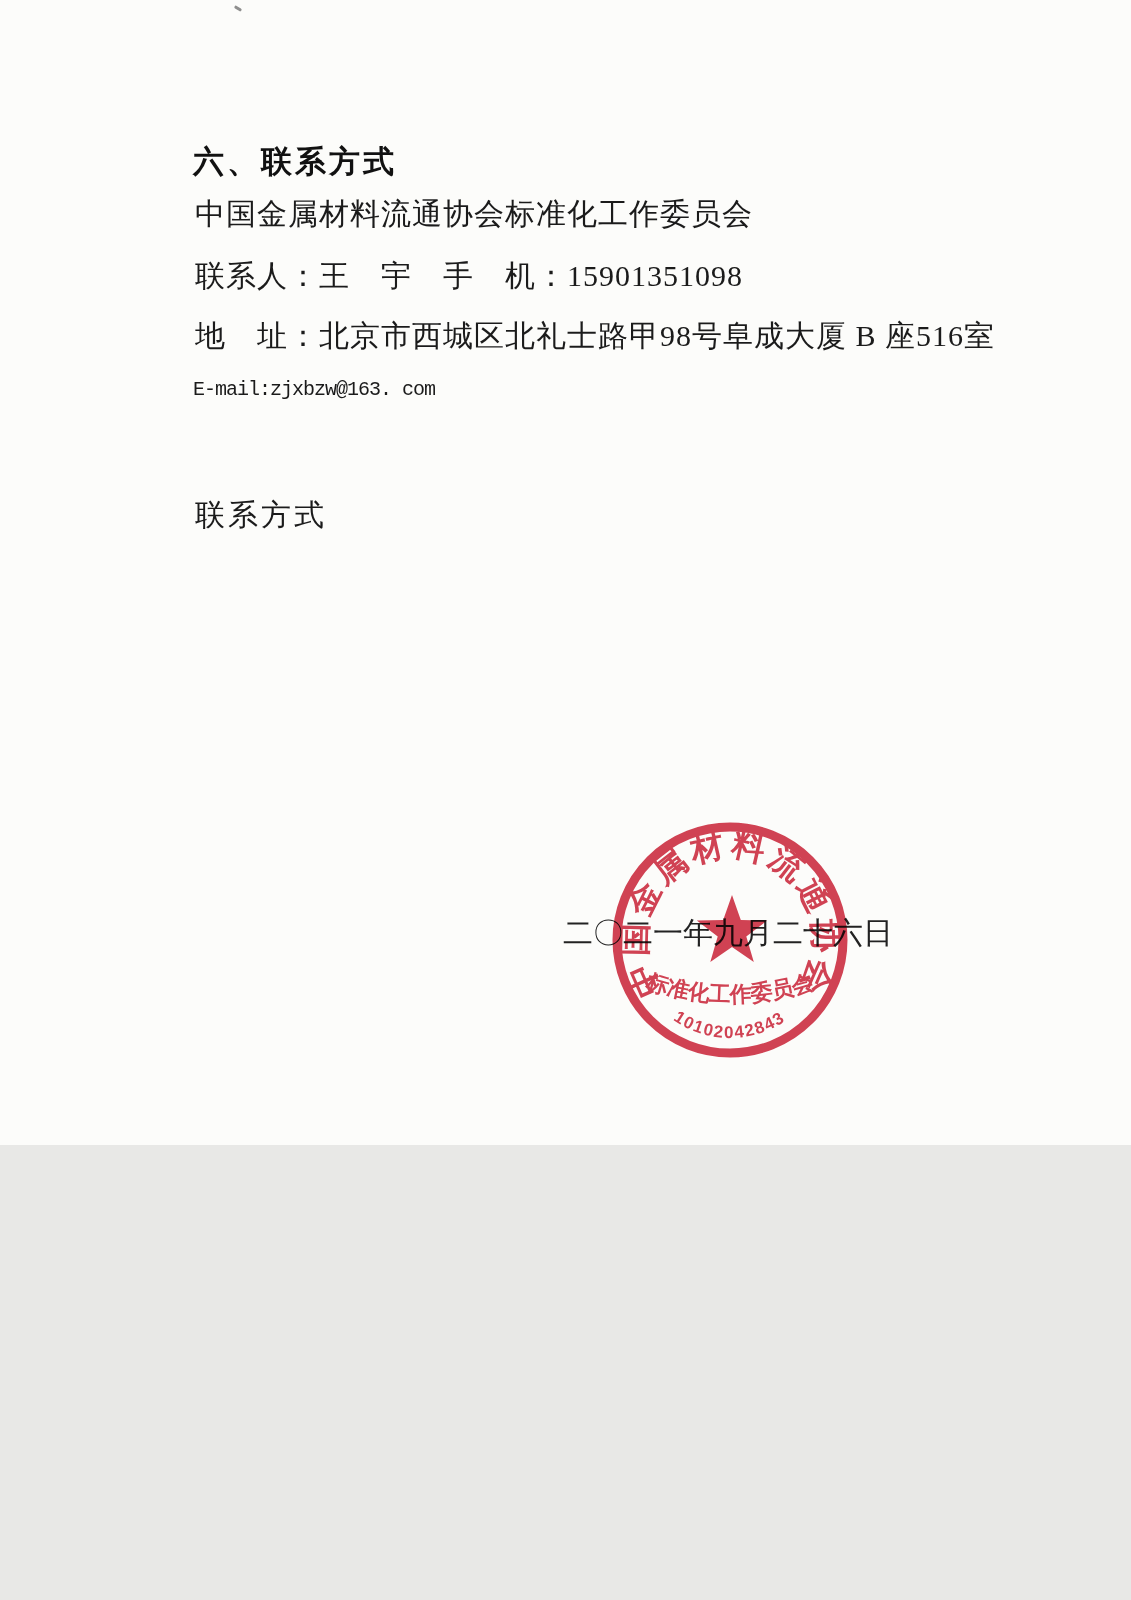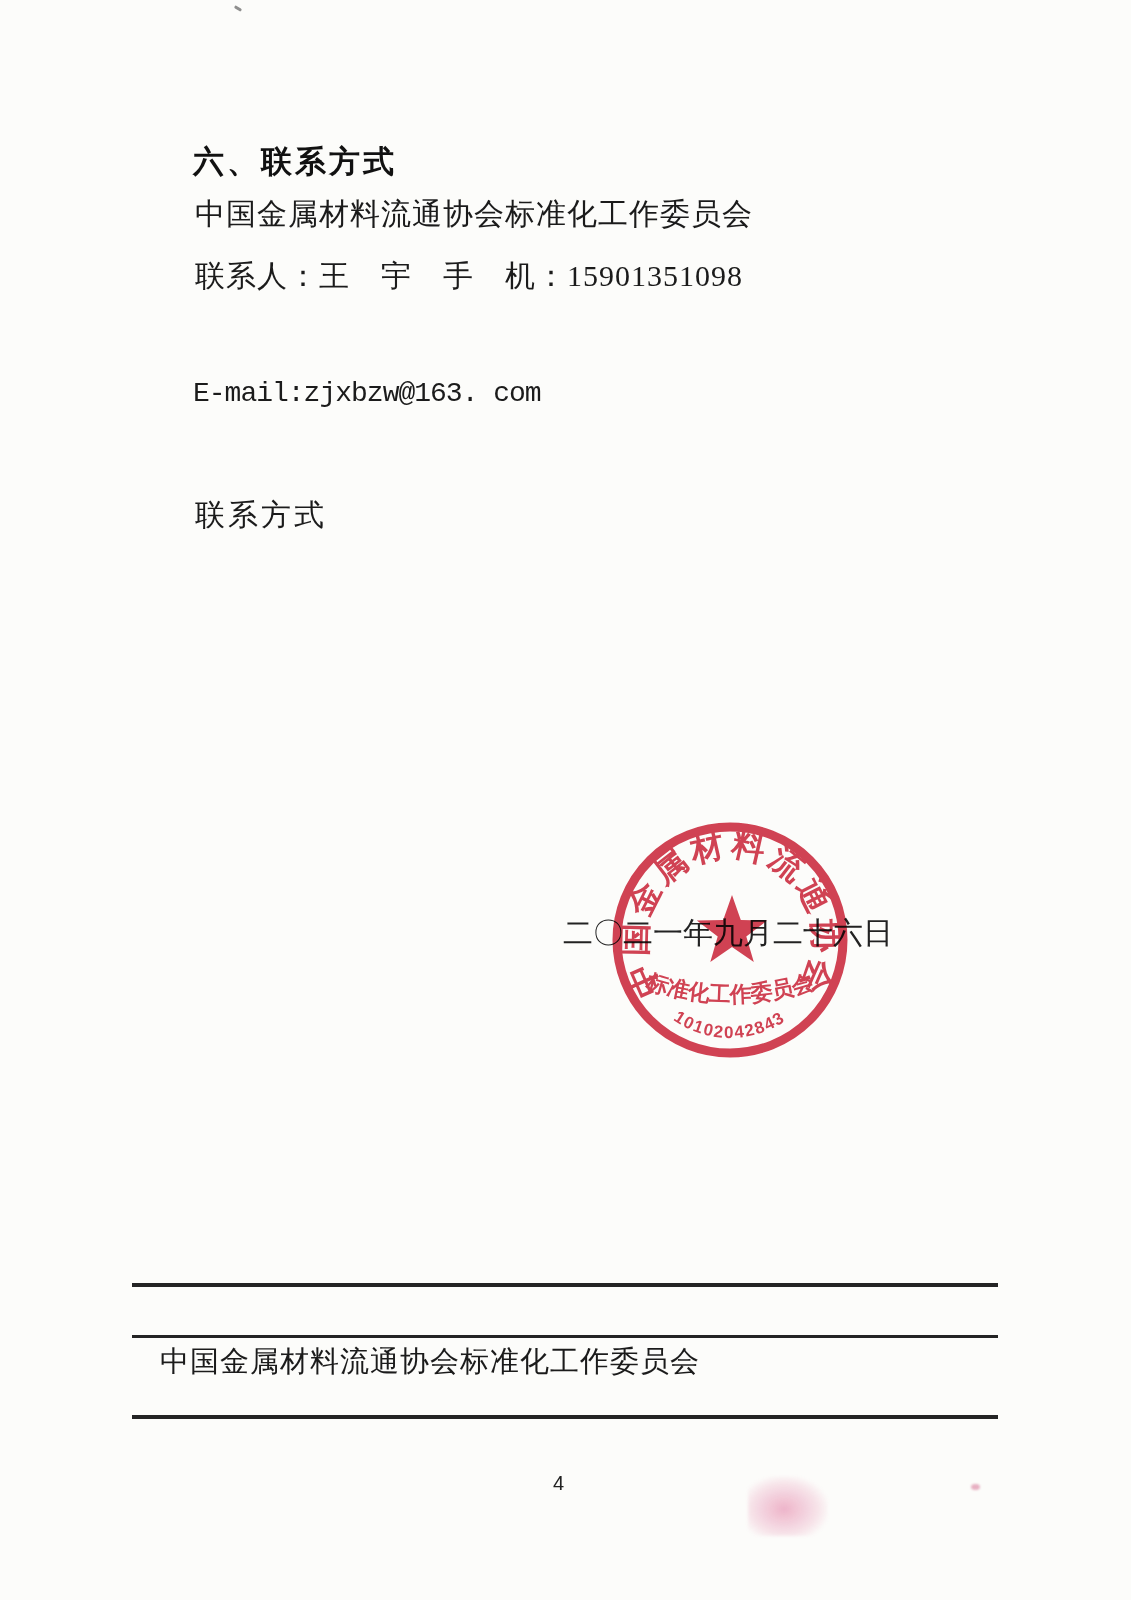--- a/index.html
+++ b/index.html
@@ -1,33 +1,33 @@
 <!DOCTYPE html>
 <html><head>
 <meta charset="utf-8">
 <style>
   html,body{margin:0;padding:0;background:#e8e8e6;}
   .page{
     position:relative;
-    width:1131px;height:1600px;
+    width:1131px;height:1145px;
     margin:0 auto;
     background:#fcfcfa;
     overflow:hidden;
     font-family:"Liberation Serif","DejaVu Serif",serif;
     color:#1b1b1b;
   }
   .abs{position:absolute;white-space:pre;}
   .heading{
     font-family:"Liberation Sans","DejaVu Sans",sans-serif;
     font-weight:bold;font-size:31px;letter-spacing:3px;color:#111;
   }
   .body-line{font-size:30px;letter-spacing:1px;}
   .email-line{
     font-family:"Liberation Mono","DejaVu Sans Mono",monospace;
-    font-size:28px;letter-spacing:-1px;
+    font-size:20px;letter-spacing:-1px;
   }
   .date-line{font-size:30px;letter-spacing:0px;color:#222;}
   .rule{position:absolute;background:#242424;}
   .footer-text{font-size:29px;letter-spacing:1px;}
   .bold-label{
     font-family:"Liberation Sans","DejaVu Sans",sans-serif;
     font-weight:bold;color:#111;
   }
   .page-number{
     font-family:"Liberation Sans","DejaVu Sans",sans-serif;
@@ -66,20 +66,21 @@
 <div class="page">
 
   <div class="speck-top"></div>
 
   <div class="abs heading" style="left:193px;top:141px;">六、联系方式</div>
 
   <div class="abs body-line" style="left:195px;top:194px;">中国金属材料流通协会标准化工作委员会</div>
 
   <div class="abs body-line" style="left:195px;top:256px;">联系人：王　宇　手　机：15901351098</div>
 
+  <div class="abs body-line" style="left:195px;top:316px;">地　址：北京市西城区北礼士路甲98号阜成大厦 B 座516室</div>
 
   <div class="abs email-line" style="left:193px;top:378px;">E-mail:zjxbzw@163. com</div>
 
   <div class="abs body-line" style="left:195px;top:495px;letter-spacing:3px;">联系方式</div>
 
 
 
   <div class="abs date-line" style="left:563px;top:913px;">二〇二一年九月二十六日</div>
 
   <svg class="stamp-svg" width="284" height="284" viewBox="0 0 284 284">

